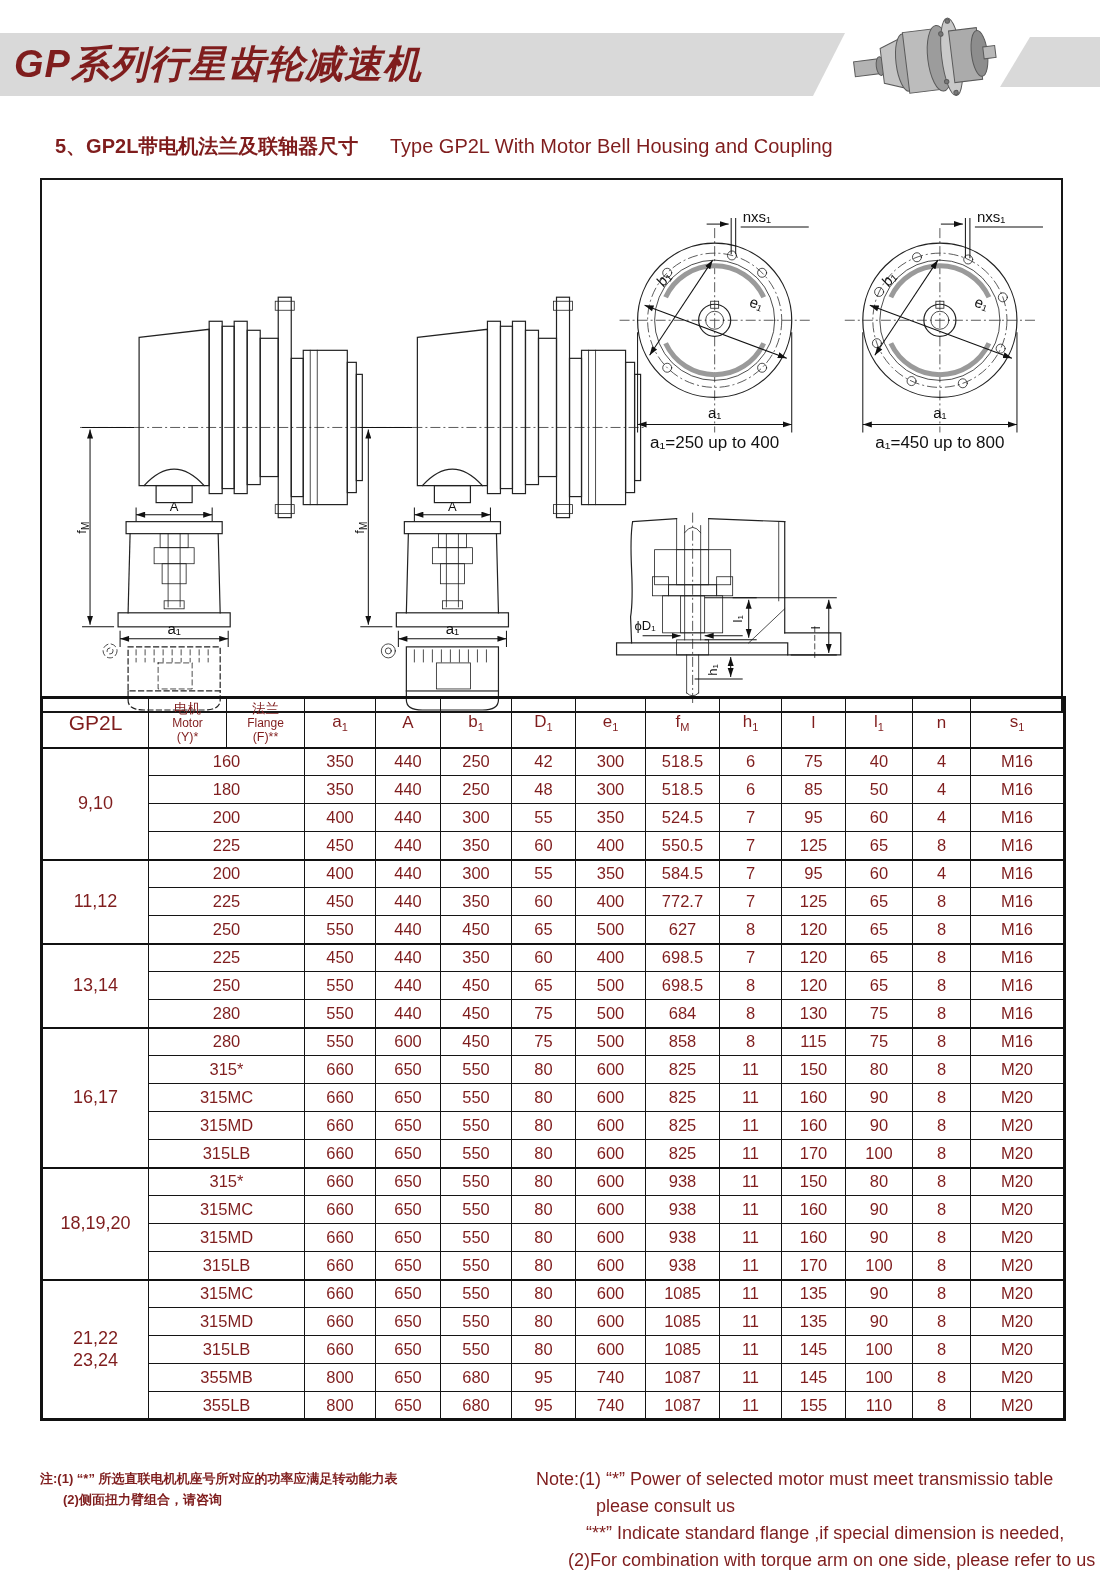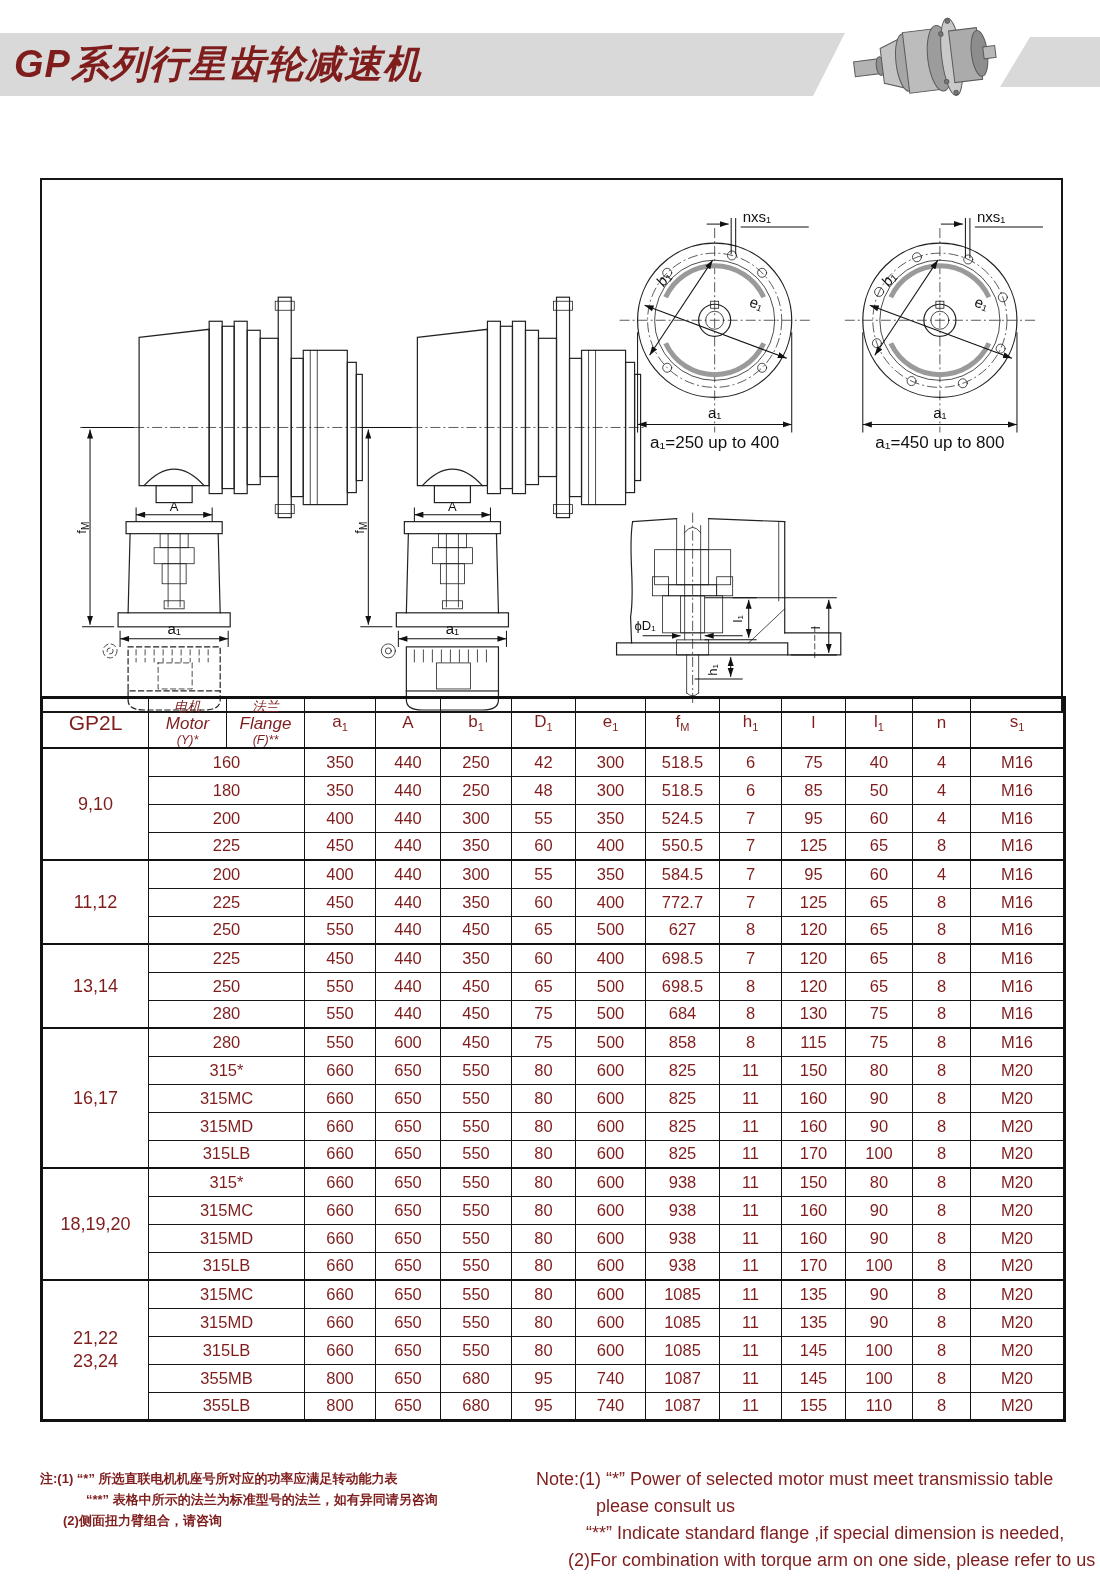--- a/index.html
+++ b/index.html
@@ -38,23 +38,23 @@
 
   
   table.dim-table{position:absolute;left:40px;top:696px;width:1023px;border-collapse:collapse;
         table-layout:fixed;border:3px solid #111;font-size:16.5px;}
   .dim-table th,.dim-table td{border:1.6px solid #141414;text-align:center;vertical-align:middle;
         padding:0;font-weight:400;overflow:hidden;}
   .dim-table thead tr{height:50px;}
   .dim-table thead th{border-bottom:2.4px solid #111;}
   .dim-table tbody tr{height:28px;}
   .corner-th{font-size:21px;}
-  .mh div{line-height:1.12;font-style:italic;}
+  .mh div{line-height:1.12;}
   .mh-zh{font-size:13.5px;}
-  .mh-en{font-size:17px;}
+  .mh-en{font-size:12px;}
   .mh-sub{font-size:12.5px;}
   .dh{font-size:17px;}
   .dh sub{font-size:11px;}
   .glabel{font-size:18px;white-space:pre-line;line-height:1.25;}
   .group-start td{border-top:2.8px solid #111;}
 
   
   .notes-zh{position:absolute;left:40px;top:1468px;width:505px;font-size:13px;line-height:1.62;font-weight:bold;}
   .nz.l1{padding-left:46px;}
   .nz.l2{padding-left:23px;}
@@ -86,20 +86,24 @@
         <ellipse cx="128" cy="54" rx="8" ry="23" fill="#8d8d8d"></ellipse>
         <rect x="132" y="48" width="12" height="12" fill="#b8b8b8"></rect>
         <circle cx="100" cy="18" r="2.2" fill="#777"></circle>
         <circle cx="100" cy="90" r="2.2" fill="#777"></circle>
         <circle cx="92" cy="30" r="2.2" fill="#777"></circle>
         <circle cx="92" cy="78" r="2.2" fill="#777"></circle>
       </g>
     </svg>
   </div>
 
+  <div class="section-heading">
+    <span class="sh-zh">5、GP2L带电机法兰及联轴器尺寸</span>
+    <span class="sh-en">Type GP2L  With Motor Bell Housing and Coupling</span>
+  </div>
 
   <div class="drawing-box">
     <svg viewBox="0 0 1018 530" preserveAspectRatio="none">
       <defs>
         <marker id="ar" markerWidth="10" markerHeight="8" refX="9" refY="3" orient="auto" markerUnits="userSpaceOnUse">
           <path d="M0,0 L9,3 L0,6 Z" fill="#111"></path>
         </marker>
         <marker id="arS" markerWidth="10" markerHeight="8" refX="0" refY="3" orient="auto" markerUnits="userSpaceOnUse">
           <path d="M9,0 L0,3 L9,6 Z" fill="#111"></path>
         </marker>
@@ -686,21 +690,20 @@
           <td class="val">155</td>
           <td class="val">110</td>
           <td class="val">8</td>
           <td class="val">M20</td>
         </tr>
       </tbody>
   </table>
 
   <div class="notes-zh">
     <div class="nz l0">注:(1) “*” 所选直联电机机座号所对应的功率应满足转动能力表</div>
-    <div class="nz l1">“**” 表格中所示的法兰为标准型号的法兰，如有异同请另咨询</div>
     <div class="nz l2">(2)侧面扭力臂组合，请咨询</div>
   </div>
   <div class="notes-en">
     <div class="ne l0">Note:(1) “*” Power of selected motor must meet transmissio table</div>
     <div class="ne l2">please  consult us</div>
     <div class="ne l1">“**” Indicate standard flange ,if special dimension is needed,</div>
     <div class="ne l3">(2)For combination with torque arm on one side, please refer to us</div>
   </div>
 
 </div>

